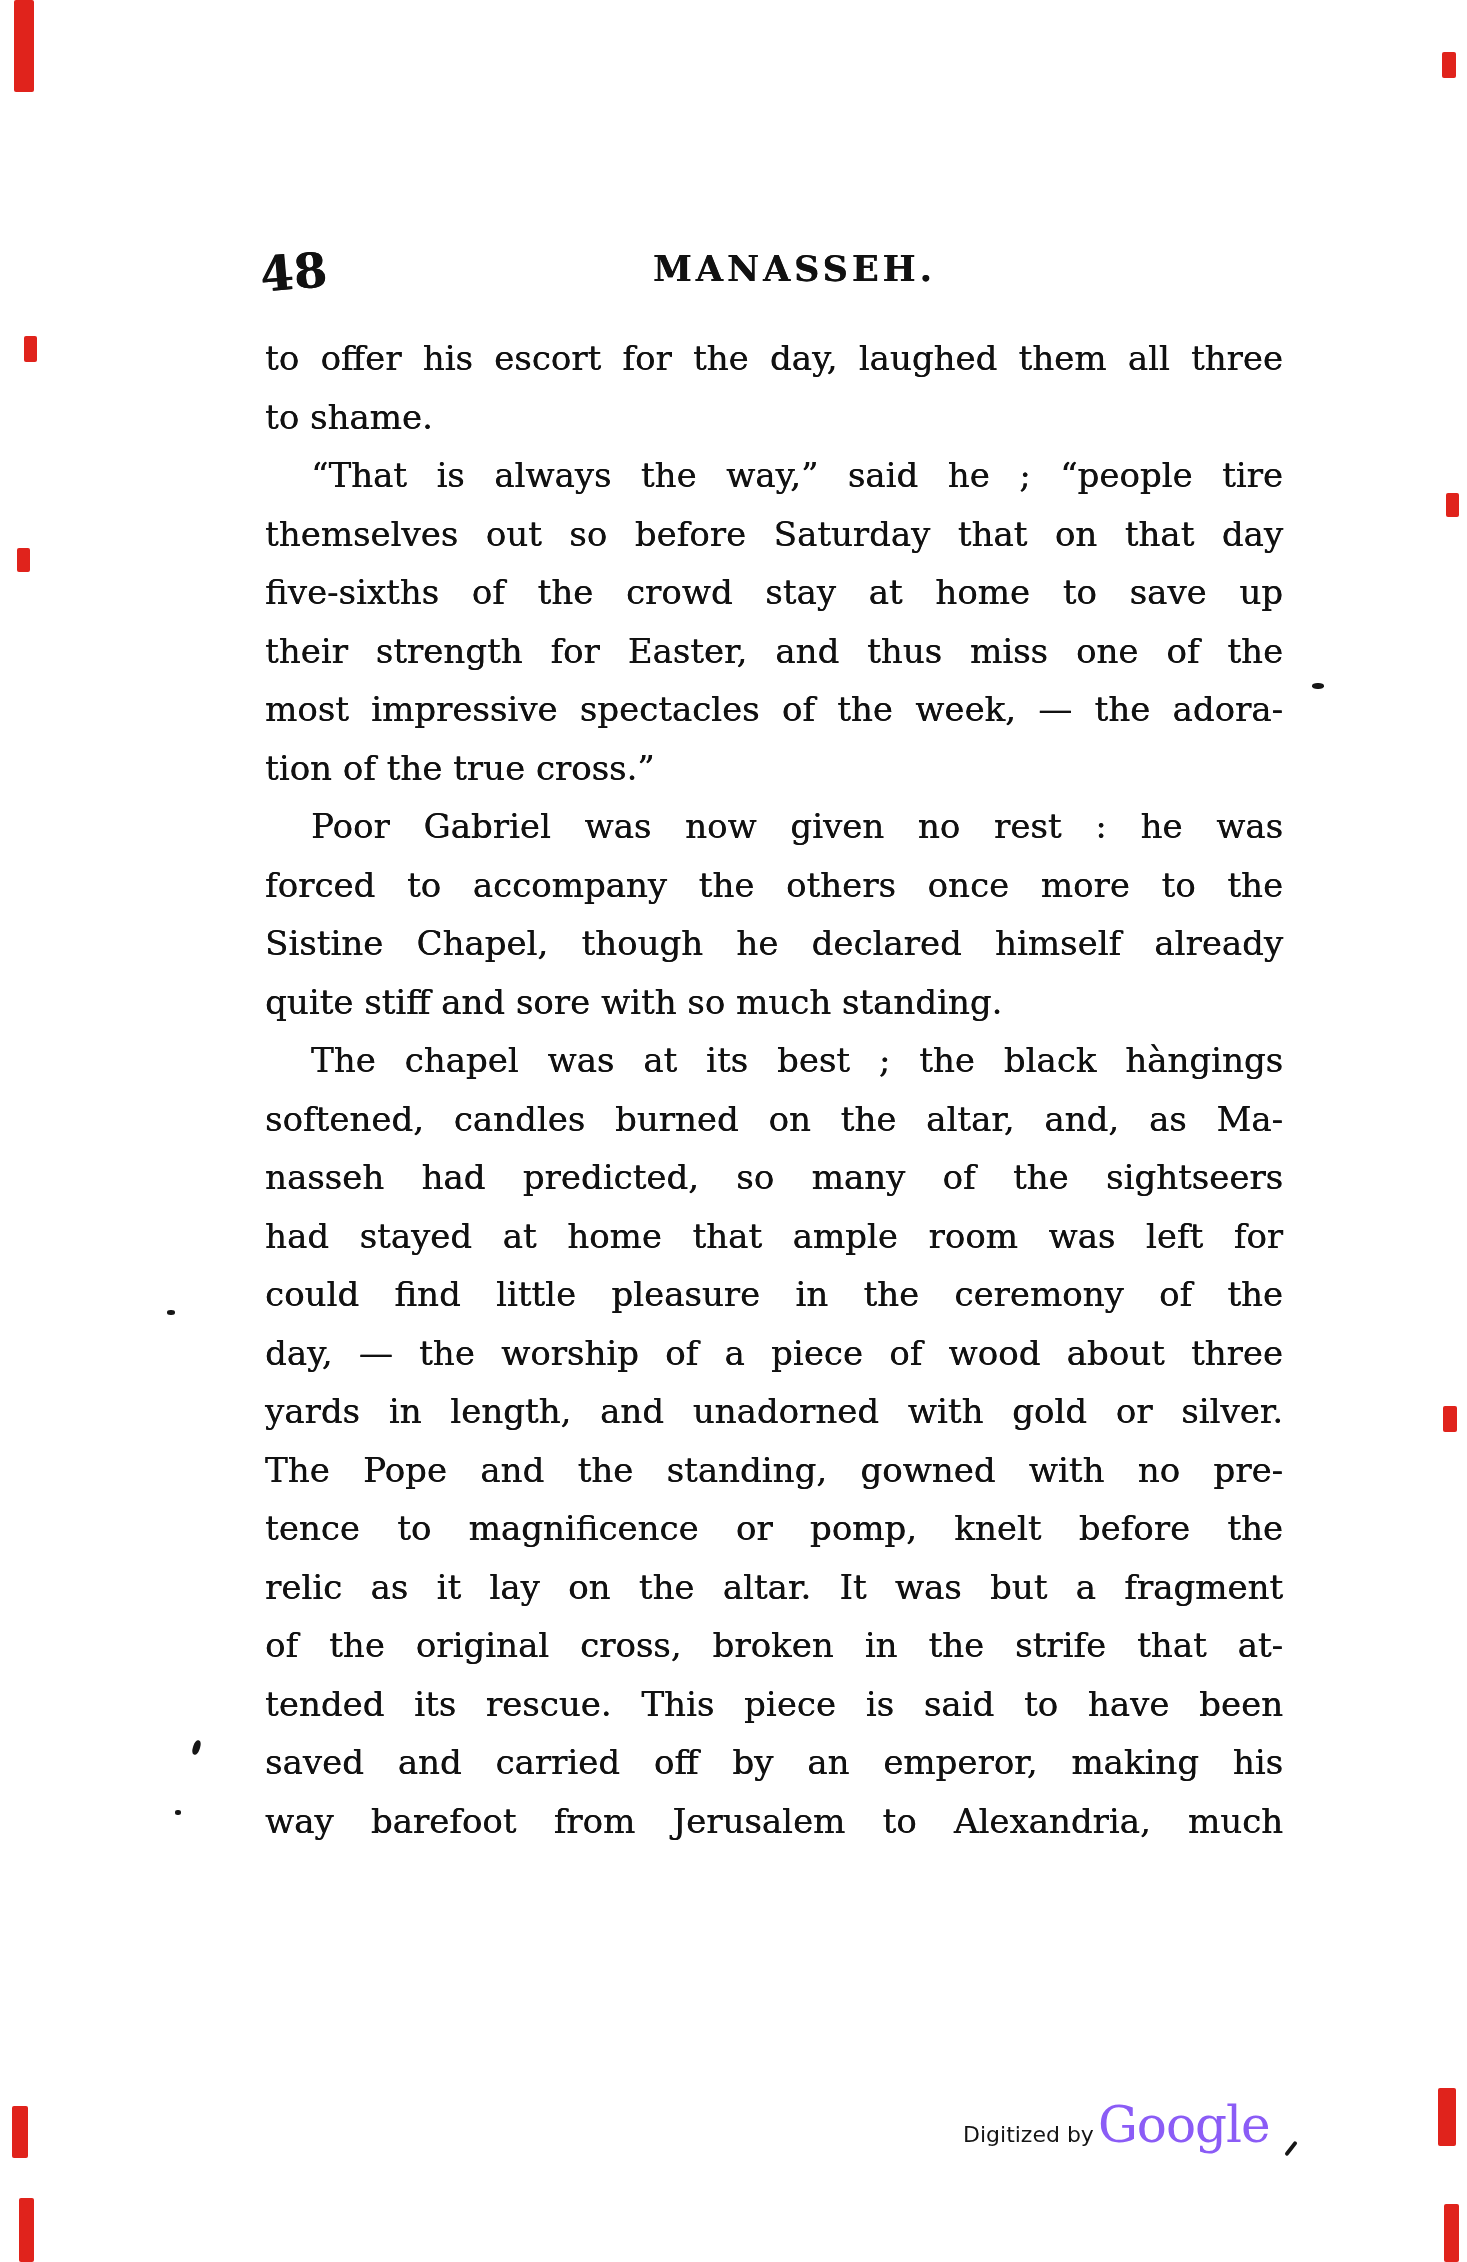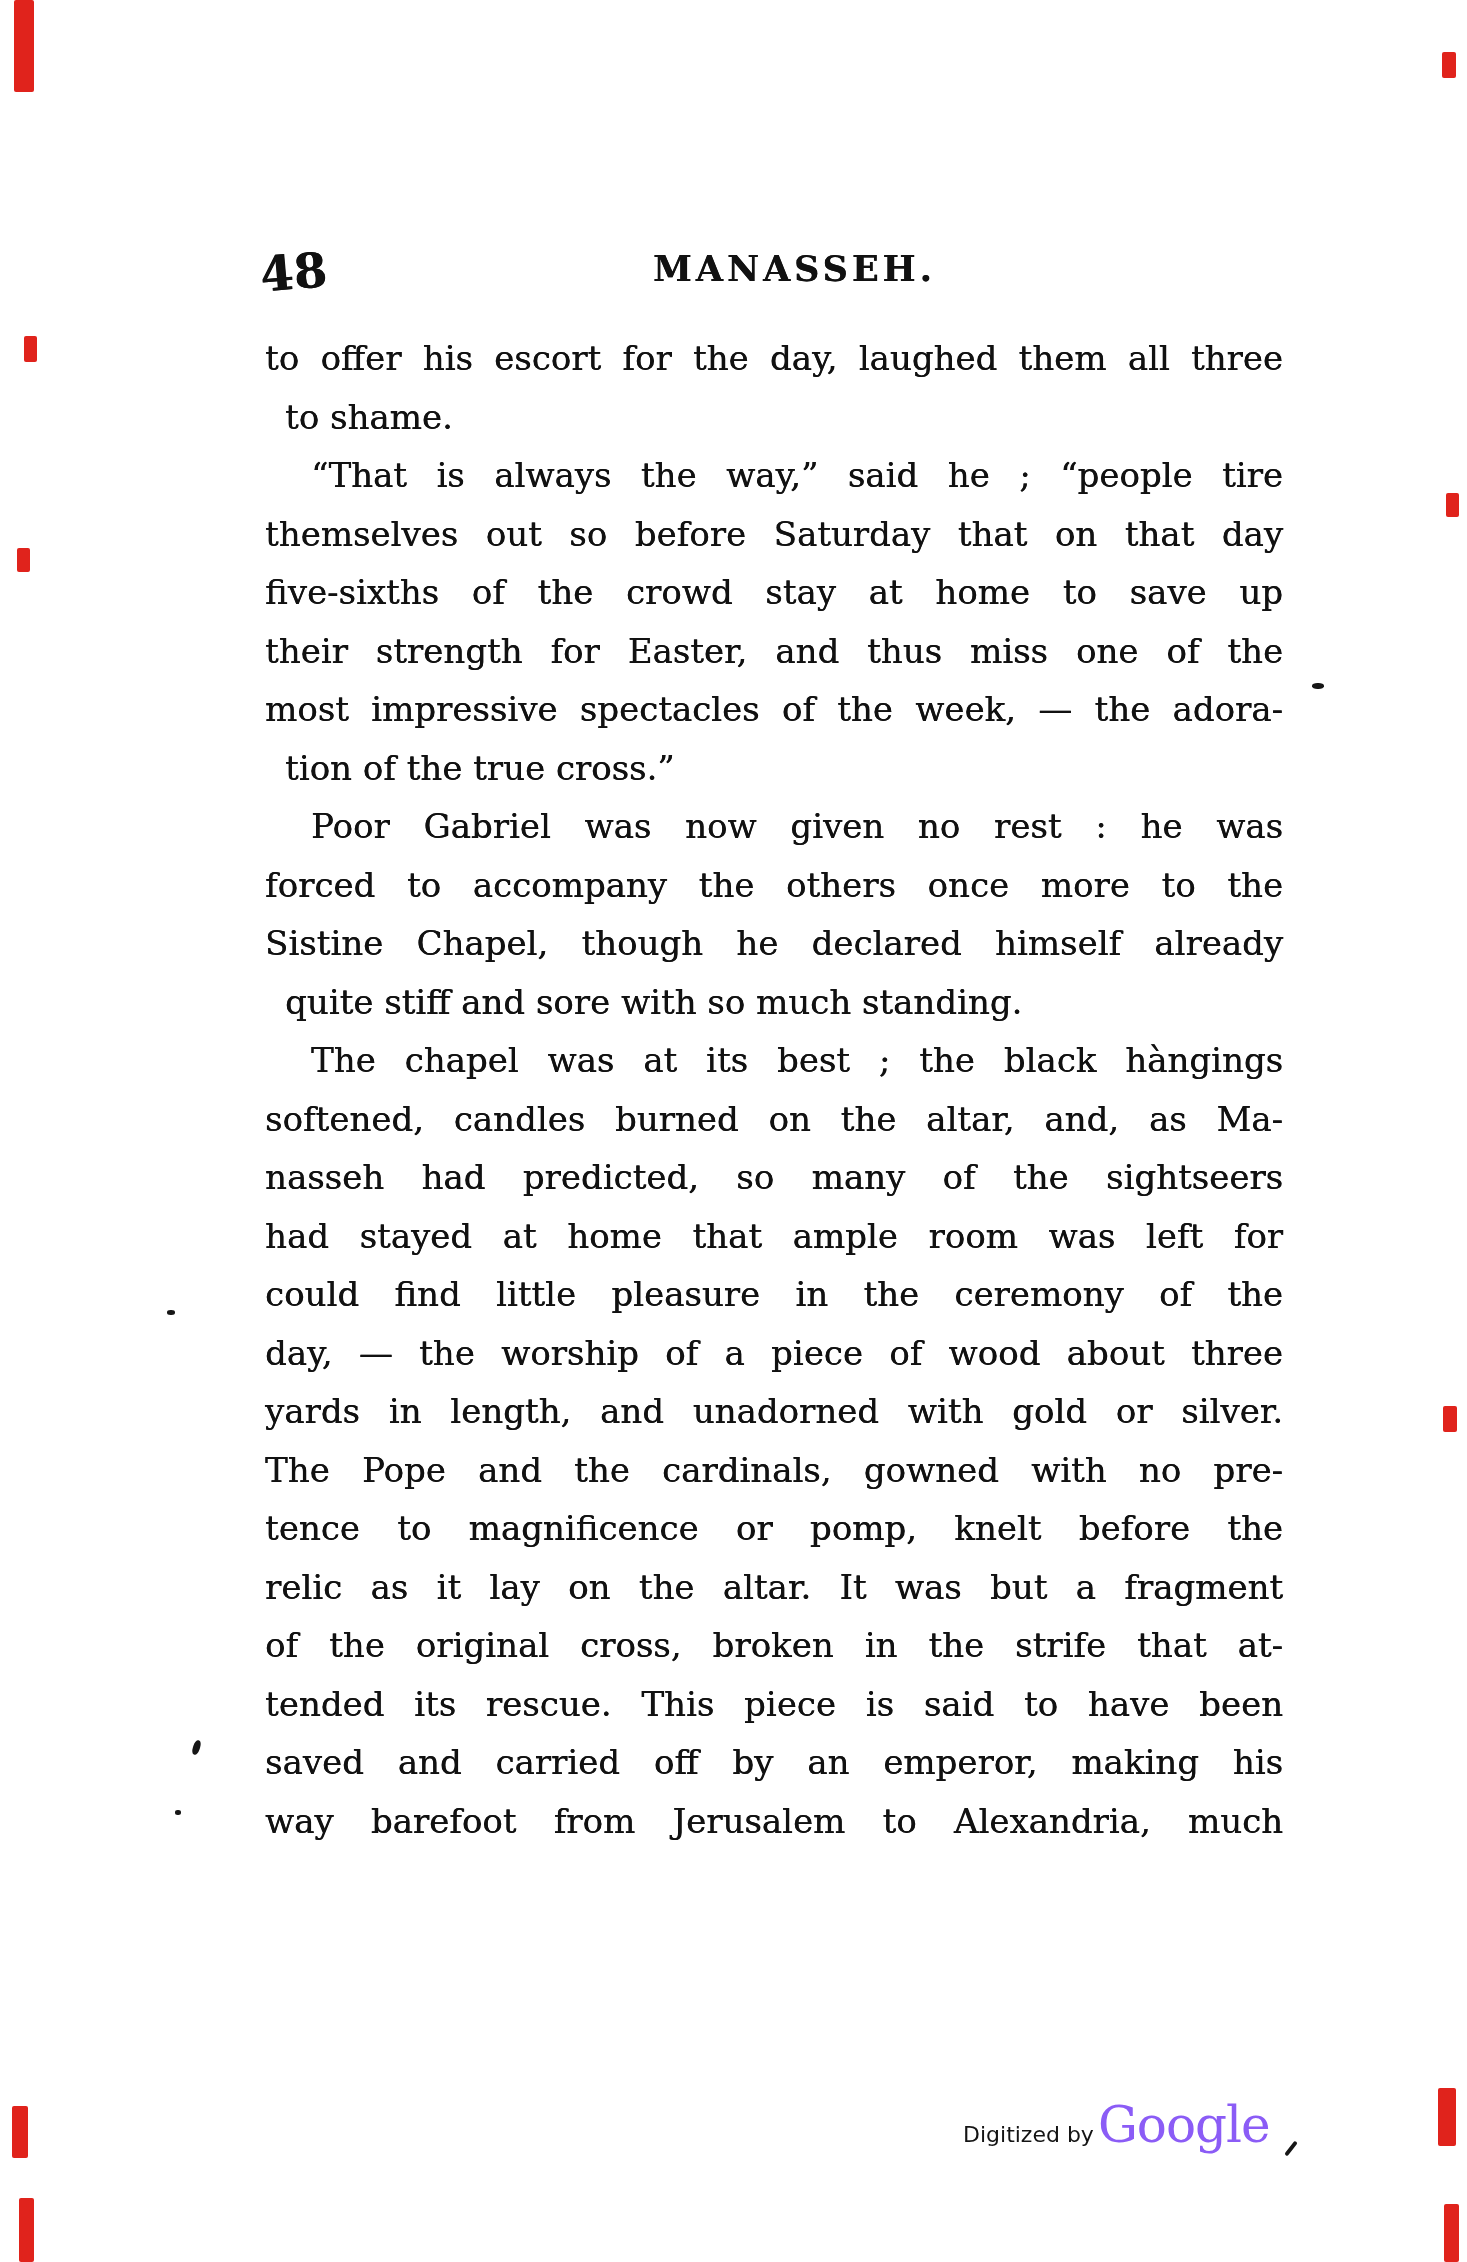--- a/index.html
+++ b/index.html
@@ -35,21 +35,21 @@
   .body-text {
     position: absolute;
     left: 265px;
     top: 329px;
     width: 1018px;
     font-size: 34px;
     line-height: 58.5px;
     text-shadow: 0.35px 0 0 #111111;
   }
   .body-line { text-align: justify; text-align-last: justify; white-space: normal; }
-  .body-line.plain { text-align: left; text-align-last: left; margin-left: 20px; }
+  .body-line.plain { text-align: left; text-align-last: left; }
   .body-line.indent { padding-left: 46px; }
   
   .footer-credit {
     position: absolute;
     left: 963px;
     top: 2096px;
     display: flex;
     align-items: baseline;
   }
   .digitized-by {
@@ -100,21 +100,21 @@
       <div class="body-line">forced to accompany the others once more to the</div>
       <div class="body-line">Sistine Chapel, though he declared himself already</div>
       <div class="body-line plain">quite stiff and sore with so much standing.</div>
       <div class="body-line indent">The chapel was at its best ; the black hàngings</div>
       <div class="body-line">softened, candles burned on the altar, and, as Ma-</div>
       <div class="body-line">nasseh had predicted, so many of the sightseers</div>
       <div class="body-line">had stayed at home that ample room was left for</div>
       <div class="body-line">could find little pleasure in the ceremony of the</div>
       <div class="body-line">day, — the worship of a piece of wood about three</div>
       <div class="body-line">yards in length, and unadorned with gold or silver.</div>
-      <div class="body-line">The Pope and the cardinals, gowned with no pre-</div>
+      <div class="body-line">The Pope and the standing, gowned with no pre-</div>
       <div class="body-line">tence to magnificence or pomp, knelt before the</div>
       <div class="body-line">relic as it lay on the altar.  It was but a fragment</div>
       <div class="body-line">of the original cross, broken in the strife that at-</div>
       <div class="body-line">tended its rescue.  This piece is said to have been</div>
       <div class="body-line">saved and carried off by an emperor, making his</div>
       <div class="body-line">way barefoot from Jerusalem to Alexandria, much</div>
     </div>
 
   <div id="edge-marks">
       <div class="edge-mark" style="left: 14px; top: 0px; width: 20px; height: 92px; background: rgb(224, 35, 28);"></div>

